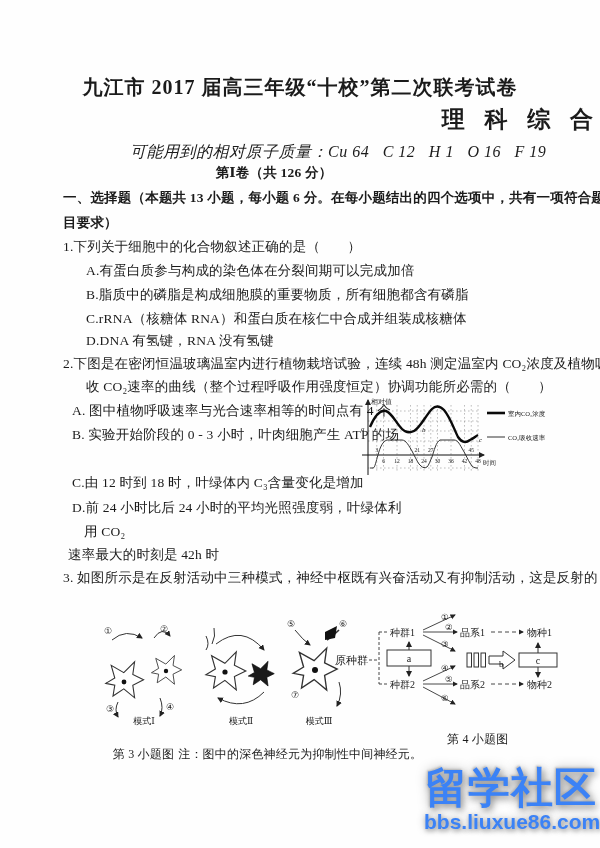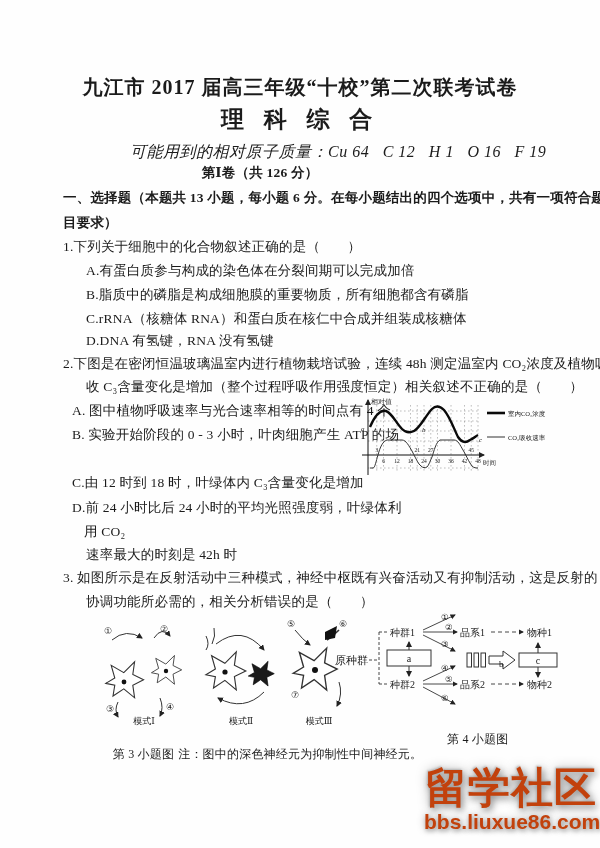--- a/index.html
+++ b/index.html
@@ -3,30 +3,30 @@
 <meta charset="utf-8">
 <style>
   html,body { margin:0; padding:0; background:#ffffff; }
   .page {
     position:relative; width:600px; height:848px; background:#fefefe;
     font-family:"Liberation Serif","DejaVu Serif",serif; color:#1b1b1b;
     overflow:hidden;
   }
   .line { position:absolute; white-space:pre; font-size:13.5px; letter-spacing:0.2px; }
   .title { font-size:20px; font-weight:bold; width:600px; text-align:center; letter-spacing:1px; }
-  .subject { font-size:23px; font-weight:bold; width:600px; text-align:center; letter-spacing:7px; }
+  .subject { font-size:23px; font-weight:bold; width:600px; text-align:right; letter-spacing:7px; }
   .atomic { font-size:16px; font-style:italic; letter-spacing:0.5px; }
-  .section { font-size:13.5px; font-weight:bold; width:520px; text-align:center; }
+  .section { font-size:13.5px; font-weight:bold; width:520px; text-align:center;margin-left:14px; }
   .instr { font-weight:bold; }
   .caption { font-size:12px; }
   svg { position:absolute; }
   svg text { font-family:"Liberation Serif","DejaVu Serif",serif; fill:#1b1b1b; }
   .watermark {
     position:absolute; left:424px; top:766px; width:174px; text-align:center;
-    color:#c2410c; font-family:"Liberation Sans","DejaVu Sans",sans-serif;
+    color:#3b82f6; font-family:"Liberation Sans","DejaVu Sans",sans-serif;
   }
   .wm-brand {
     font-size:42px; font-weight:bold; line-height:1.05; letter-spacing:1px;
     text-shadow:2px 3px 6px #949494, -1px -1px 2px #bdbdbd, 0 0 12px #a8a8a8;
   }
   .wm-url {
     font-size:21px; font-weight:bold;
     text-shadow:1px 2px 4px #9a9a9a, 0 0 8px #b0b0b0;
   }
 </style>
@@ -43,27 +43,27 @@
   <div class="line instr" style="left:63px;top:189px">一、选择题（本题共 13 小题，每小题 6 分。在每小题结出的四个选项中，共有一项符合题</div>
   <div class="line instr" style="left:63px;top:214px">目要求）</div>
 
   <div class="line" style="left:63px;top:238px">1.下列关于细胞中的化合物叙述正确的是（　　）</div>
   <div class="line" style="left:86px;top:286px">B.脂质中的磷脂是构成细胞膜的重要物质，所有细胞都含有磷脂</div>
   <div class="line" style="left:86px;top:262px">A.有蛋白质参与构成的染色体在分裂间期可以完成加倍</div>
   <div class="line" style="left:86px;top:310px">C.rRNA（核糖体 RNA）和蛋白质在核仁中合成并组装成核糖体</div>
   <div class="line" style="left:86px;top:332px">D.DNA 有氢键，RNA 没有氢键</div>
 
   <div class="line" style="left:63px;top:355px">2.下图是在密闭恒温玻璃温室内进行植物栽培试验，连续 48h 测定温室内 CO₂浓度及植物吸</div>
-  <div class="line" style="left:86px;top:378px">收 C₃含量变化是增加（整个过程呼吸作用强度恒定）相关叙述不正确的是（　　）</div>
+  <div class="line" style="left:86px;top:378px">收 CO₂速率的曲线（整个过程呼吸作用强度恒定）协调功能所必需的（　　）</div>
   <div class="line" style="left:72px;top:402px">A. 图中植物呼吸速率与光合速率相等的时间点有 4 个</div>
   <div class="line" style="left:72px;top:426px">B. 实验开始阶段的 0 - 3 小时，叶肉细胞产生 ATP 的场</div>
   <div class="line" style="left:72px;top:474px">C.由 12 时到 18 时，叶绿体内 C₃含量变化是增加</div>
   <div class="line" style="left:72px;top:499px">D.前 24 小时比后 24 小时的平均光照强度弱，叶绿体利</div>
   <div class="line" style="left:84px;top:523px">用 CO₂</div>
-  <div class="line" style="left:86px;top:546px">速率最大的时刻是 42h 时</div>
+  <div class="line" style="left:68px;top:546px">速率最大的时刻是 42h 时</div>
 
   <svg style="left:356px;top:391px" width="206" height="112" viewBox="0 0 206 112">
     <defs>
       <marker id="ah" markerWidth="7" markerHeight="7" refX="5" refY="3" orient="auto">
         <path d="M0,0 L6,3 L0,6 Z" fill="#222"></path>
       </marker>
     </defs>
 
     <g stroke="#8a8a8a" stroke-width="0.55" stroke-dasharray="1.6,2.4">
       <line x1="20.75" y1="14" x2="20.75" y2="80"></line>
@@ -118,21 +118,20 @@
 
     <g>
       <line x1="131" y1="22" x2="149" y2="22" stroke="#0a0a0a" stroke-width="2.6"></line>
       <text x="152" y="24.5" font-size="6.5">室内CO₂浓度</text>
       <line x1="131" y1="46" x2="149" y2="46" stroke="#333" stroke-width="1"></line>
       <text x="152" y="48.5" font-size="6.5">CO₂吸收速率</text>
     </g>
   </svg>
 
   <div class="line" style="left:63px;top:569px">3. 如图所示是在反射活动中三种模式，神经中枢既有兴奋活动又有抑制活动，这是反射的</div>
-  <div class="line" style="left:86px;top:593px">协调功能所必需的，相关分析错误的是（　　）</div>
 
   <svg style="left:98px;top:618px" width="95" height="108" viewBox="0 0 95 108">
     <path d="M2,26 L12,20 L8,6 L22,14 L34,2 L32,16 L44,22 L32,28 L34,42 L22,32 L10,40 L12,28 Z" transform="translate(6,42) scale(0.9)" fill="#fff" stroke="#333" stroke-width="1.2"></path>
     <circle cx="26" cy="64" r="2.4" fill="#111"></circle>
     <path d="M2,26 L12,20 L8,6 L22,14 L34,2 L32,16 L44,22 L32,28 L34,42 L22,32 L10,40 L12,28 Z" transform="translate(52,36) scale(0.72)" fill="#fff" stroke="#333" stroke-width="1.2"></path>
     <circle cx="68" cy="53" r="2.2" fill="#111"></circle>
     <path d="M14,22 Q28,10 44,20" fill="none" stroke="#333" stroke-width="1" marker-end="url(#ah)"></path>
     <path d="M56,20 Q64,8 72,18" fill="none" stroke="#333" stroke-width="1" marker-end="url(#ah)"></path>
     <path d="M20,84 Q16,92 20,99" fill="none" stroke="#333" stroke-width="1" marker-end="url(#ah)"></path>
     <path d="M62,80 Q66,90 62,98" fill="none" stroke="#333" stroke-width="1" marker-end="url(#ah)"></path>

